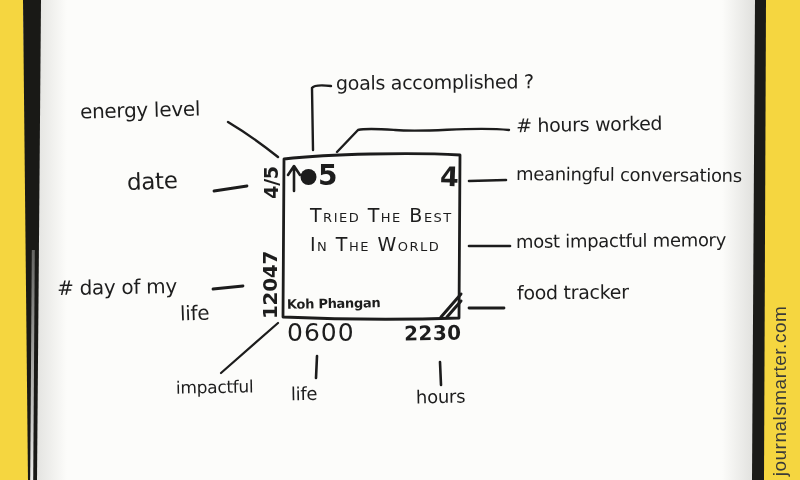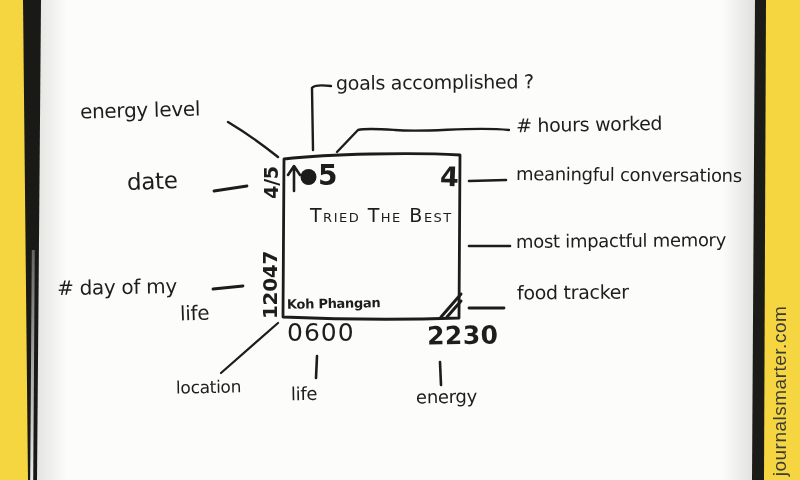--- a/index.html
+++ b/index.html
@@ -48,21 +48,21 @@
   .lbl-awake    {left:291px; top:384px; font-size:18px; transform:rotate(-1deg);}
   .lbl-asleep   {left:416px; top:387px; font-size:18px; transform:rotate(-1deg);}
   
   .val-energy   {left:318px; top:161px; font-size:28px; font-weight:600;}
   .val-conv     {left:440px; top:162px; font-size:27px; font-weight:700; transform:rotate(2deg);}
   .val-date     {left:249px; top:172px; width:44px;  font-size:19px; font-weight:600; text-align:center;
                  transform:rotate(-90deg);}
   .val-day      {left:233px; top:274px; width:74px;  font-size:20px; font-weight:600; text-align:center;
                  transform:rotate(-90deg);}
   .val-awake    {left:287px; top:319px; font-size:25px; font-weight:400; letter-spacing:1px;}
-  .val-asleep   {left:427px; top:322px; font-size:25px; font-weight:600; letter-spacing:.5px; transform:rotate(-1deg);}
+  .val-asleep   {left:404px; top:322px; font-size:20px; font-weight:600; letter-spacing:.5px; transform:rotate(-1deg);}
   .val-location {left:287px; top:297px; font-size:13px; font-weight:600; transform:rotate(-1deg);}
   .memory-block {left:310px; top:201px; font-size:19px; line-height:29px;
                  font-variant:small-caps; letter-spacing:1.5px; font-weight:400;}
   .memory-block div{white-space:nowrap;}
 </style>
 </head>
 <body>
 
 <div class="stage">
 
@@ -107,28 +107,29 @@
 
   <div class="hand lbl-energy">energy level</div>
   <div class="hand lbl-goals">goals accomplished ?</div>
   <div class="hand lbl-hours"># hours worked</div>
   <div class="hand lbl-date">date</div>
   <div class="hand lbl-meaning">meaningful conversations</div>
   <div class="hand lbl-memory">most impactful memory</div>
   <div class="hand lbl-day1"># day of my</div>
   <div class="hand lbl-day2">life</div>
   <div class="hand lbl-food">food tracker</div>
-  <div class="hand lbl-location">location</div>
+  <div class="hand lbl-location">impactful</div>
   <div class="hand lbl-awake">life</div>
-  <div class="hand lbl-asleep">energy</div>
+  <div class="hand lbl-asleep">hours</div>
 
   <div class="hand val-energy">5</div>
   <div class="hand val-conv">4</div>
   <div class="hand val-date">4/5</div>
   <div class="hand val-day">12047</div>
   <div class="hand memory-block">
     <div>Tried The Best</div>
+    <div>In The World</div>
   </div>
   <div class="hand val-location">Koh Phangan</div>
   <div class="hand val-awake">0600</div>
   <div class="hand val-asleep">2230</div>
 
 </div>
 
 </body></html>

